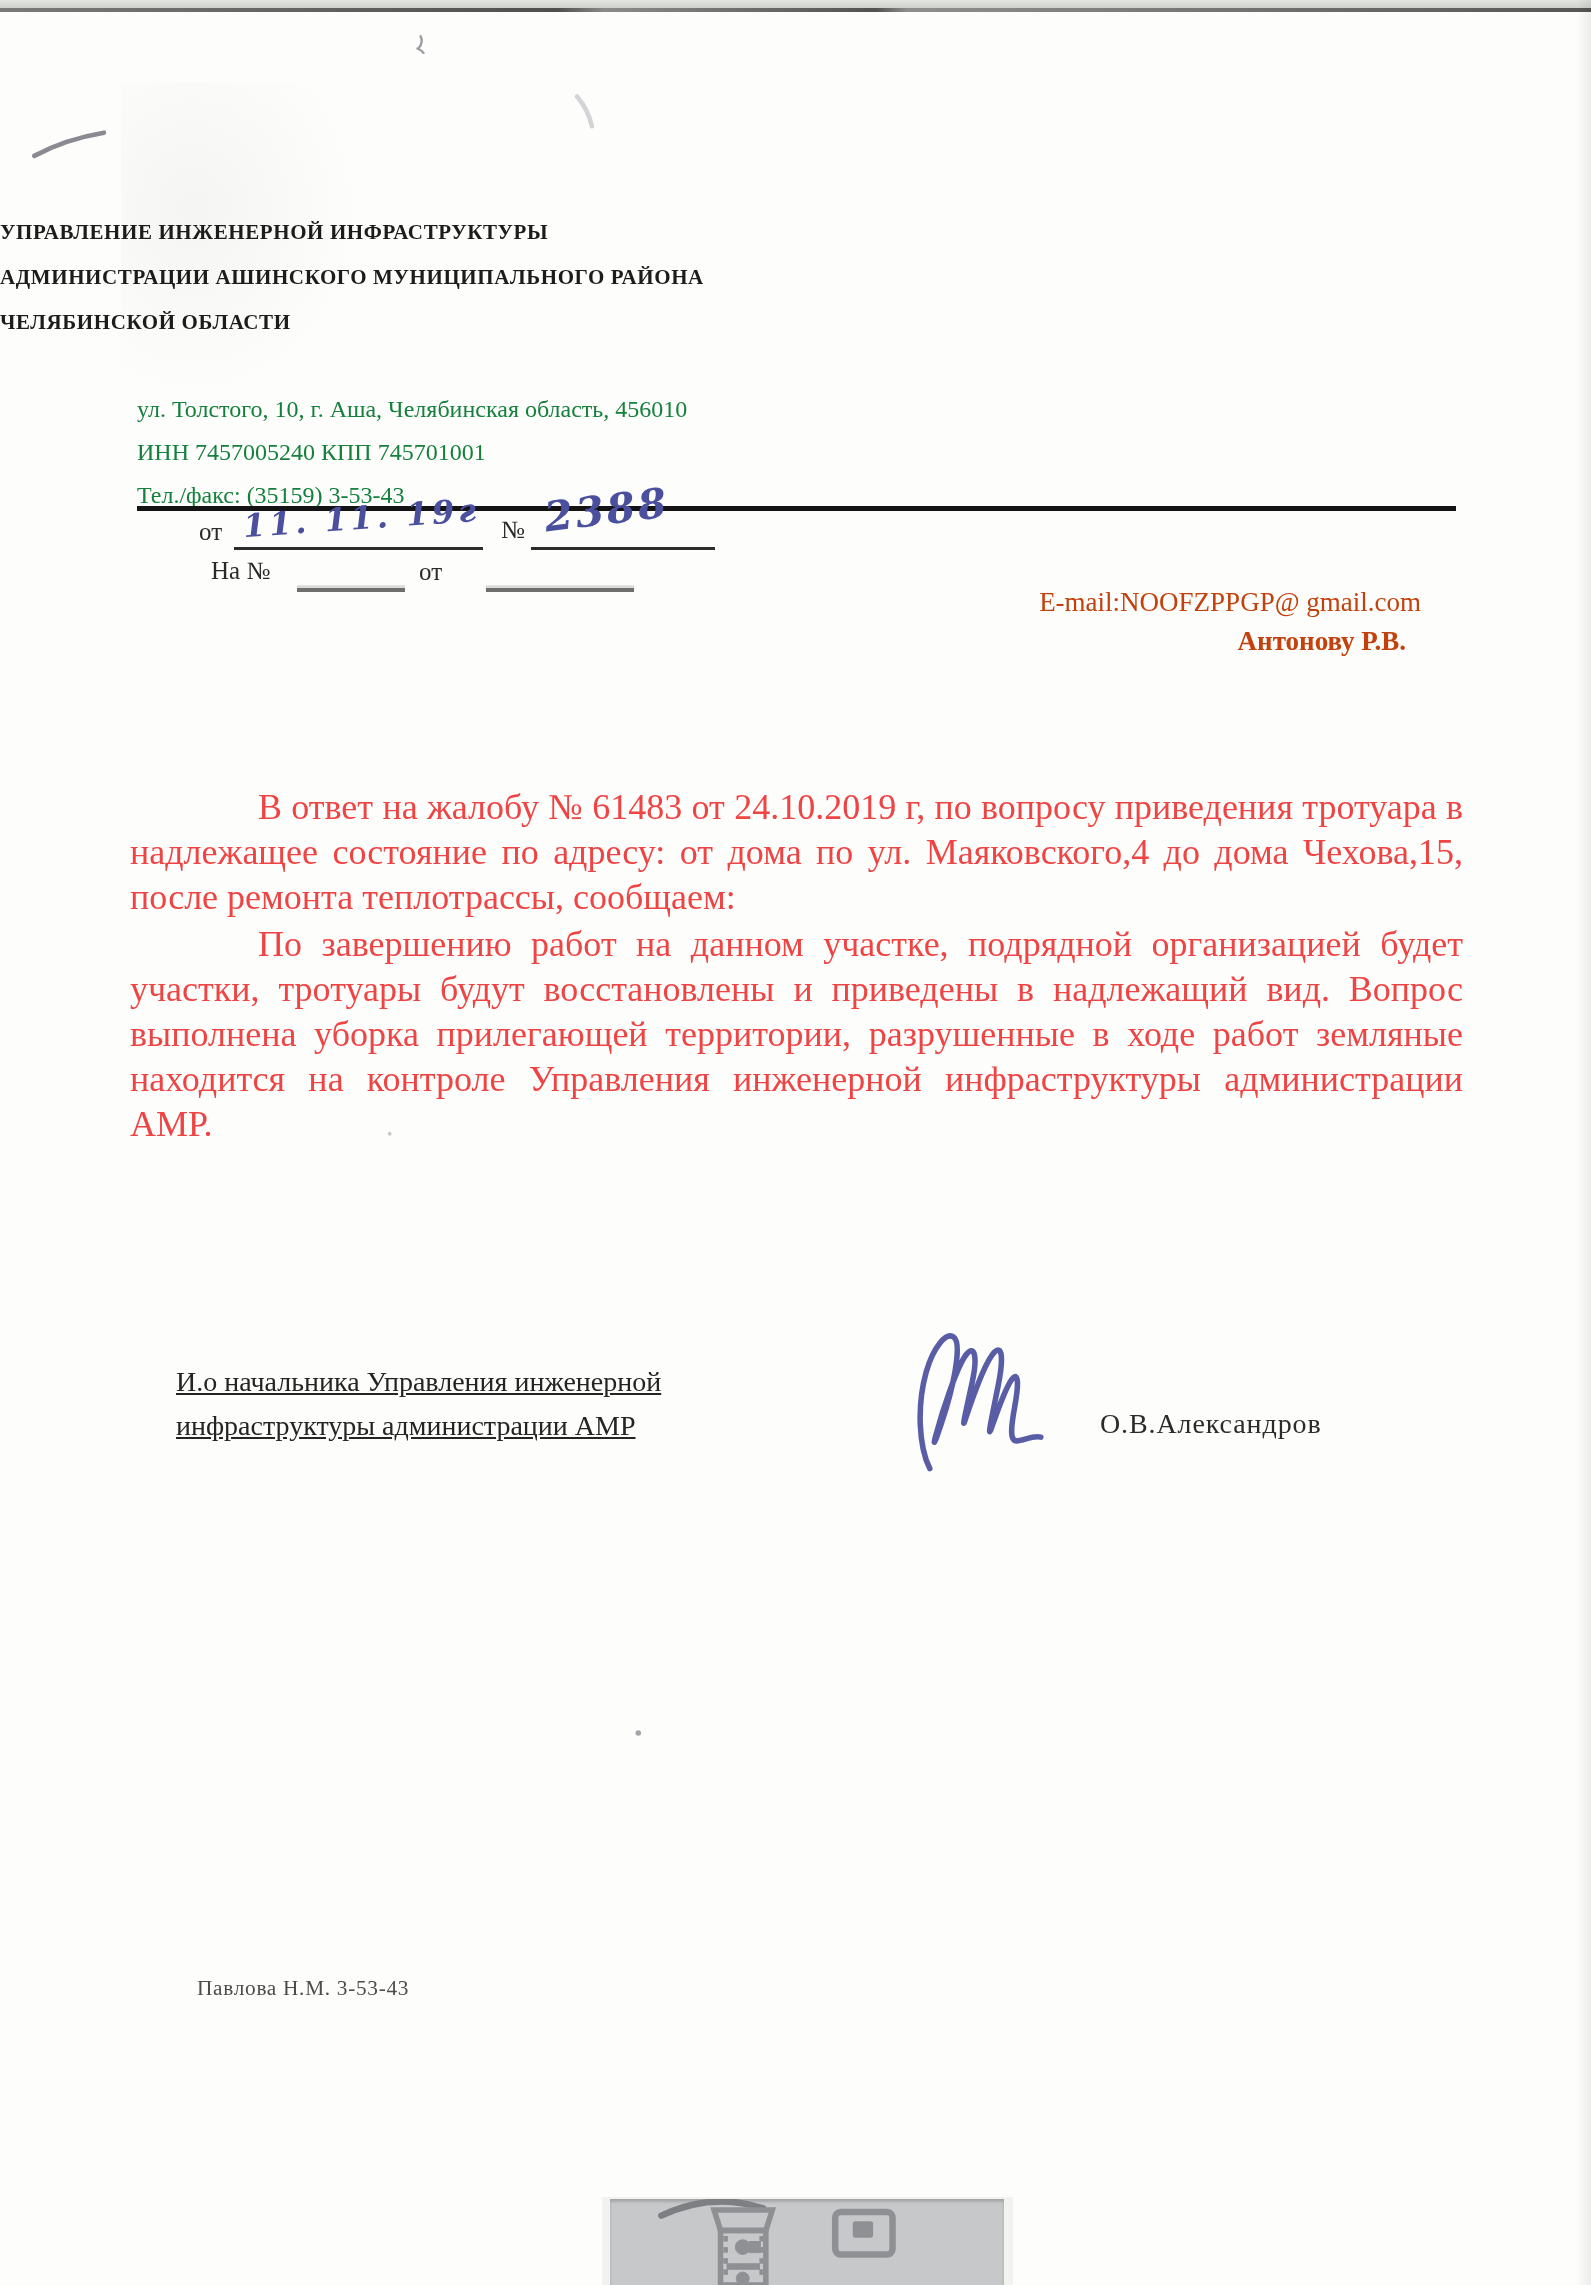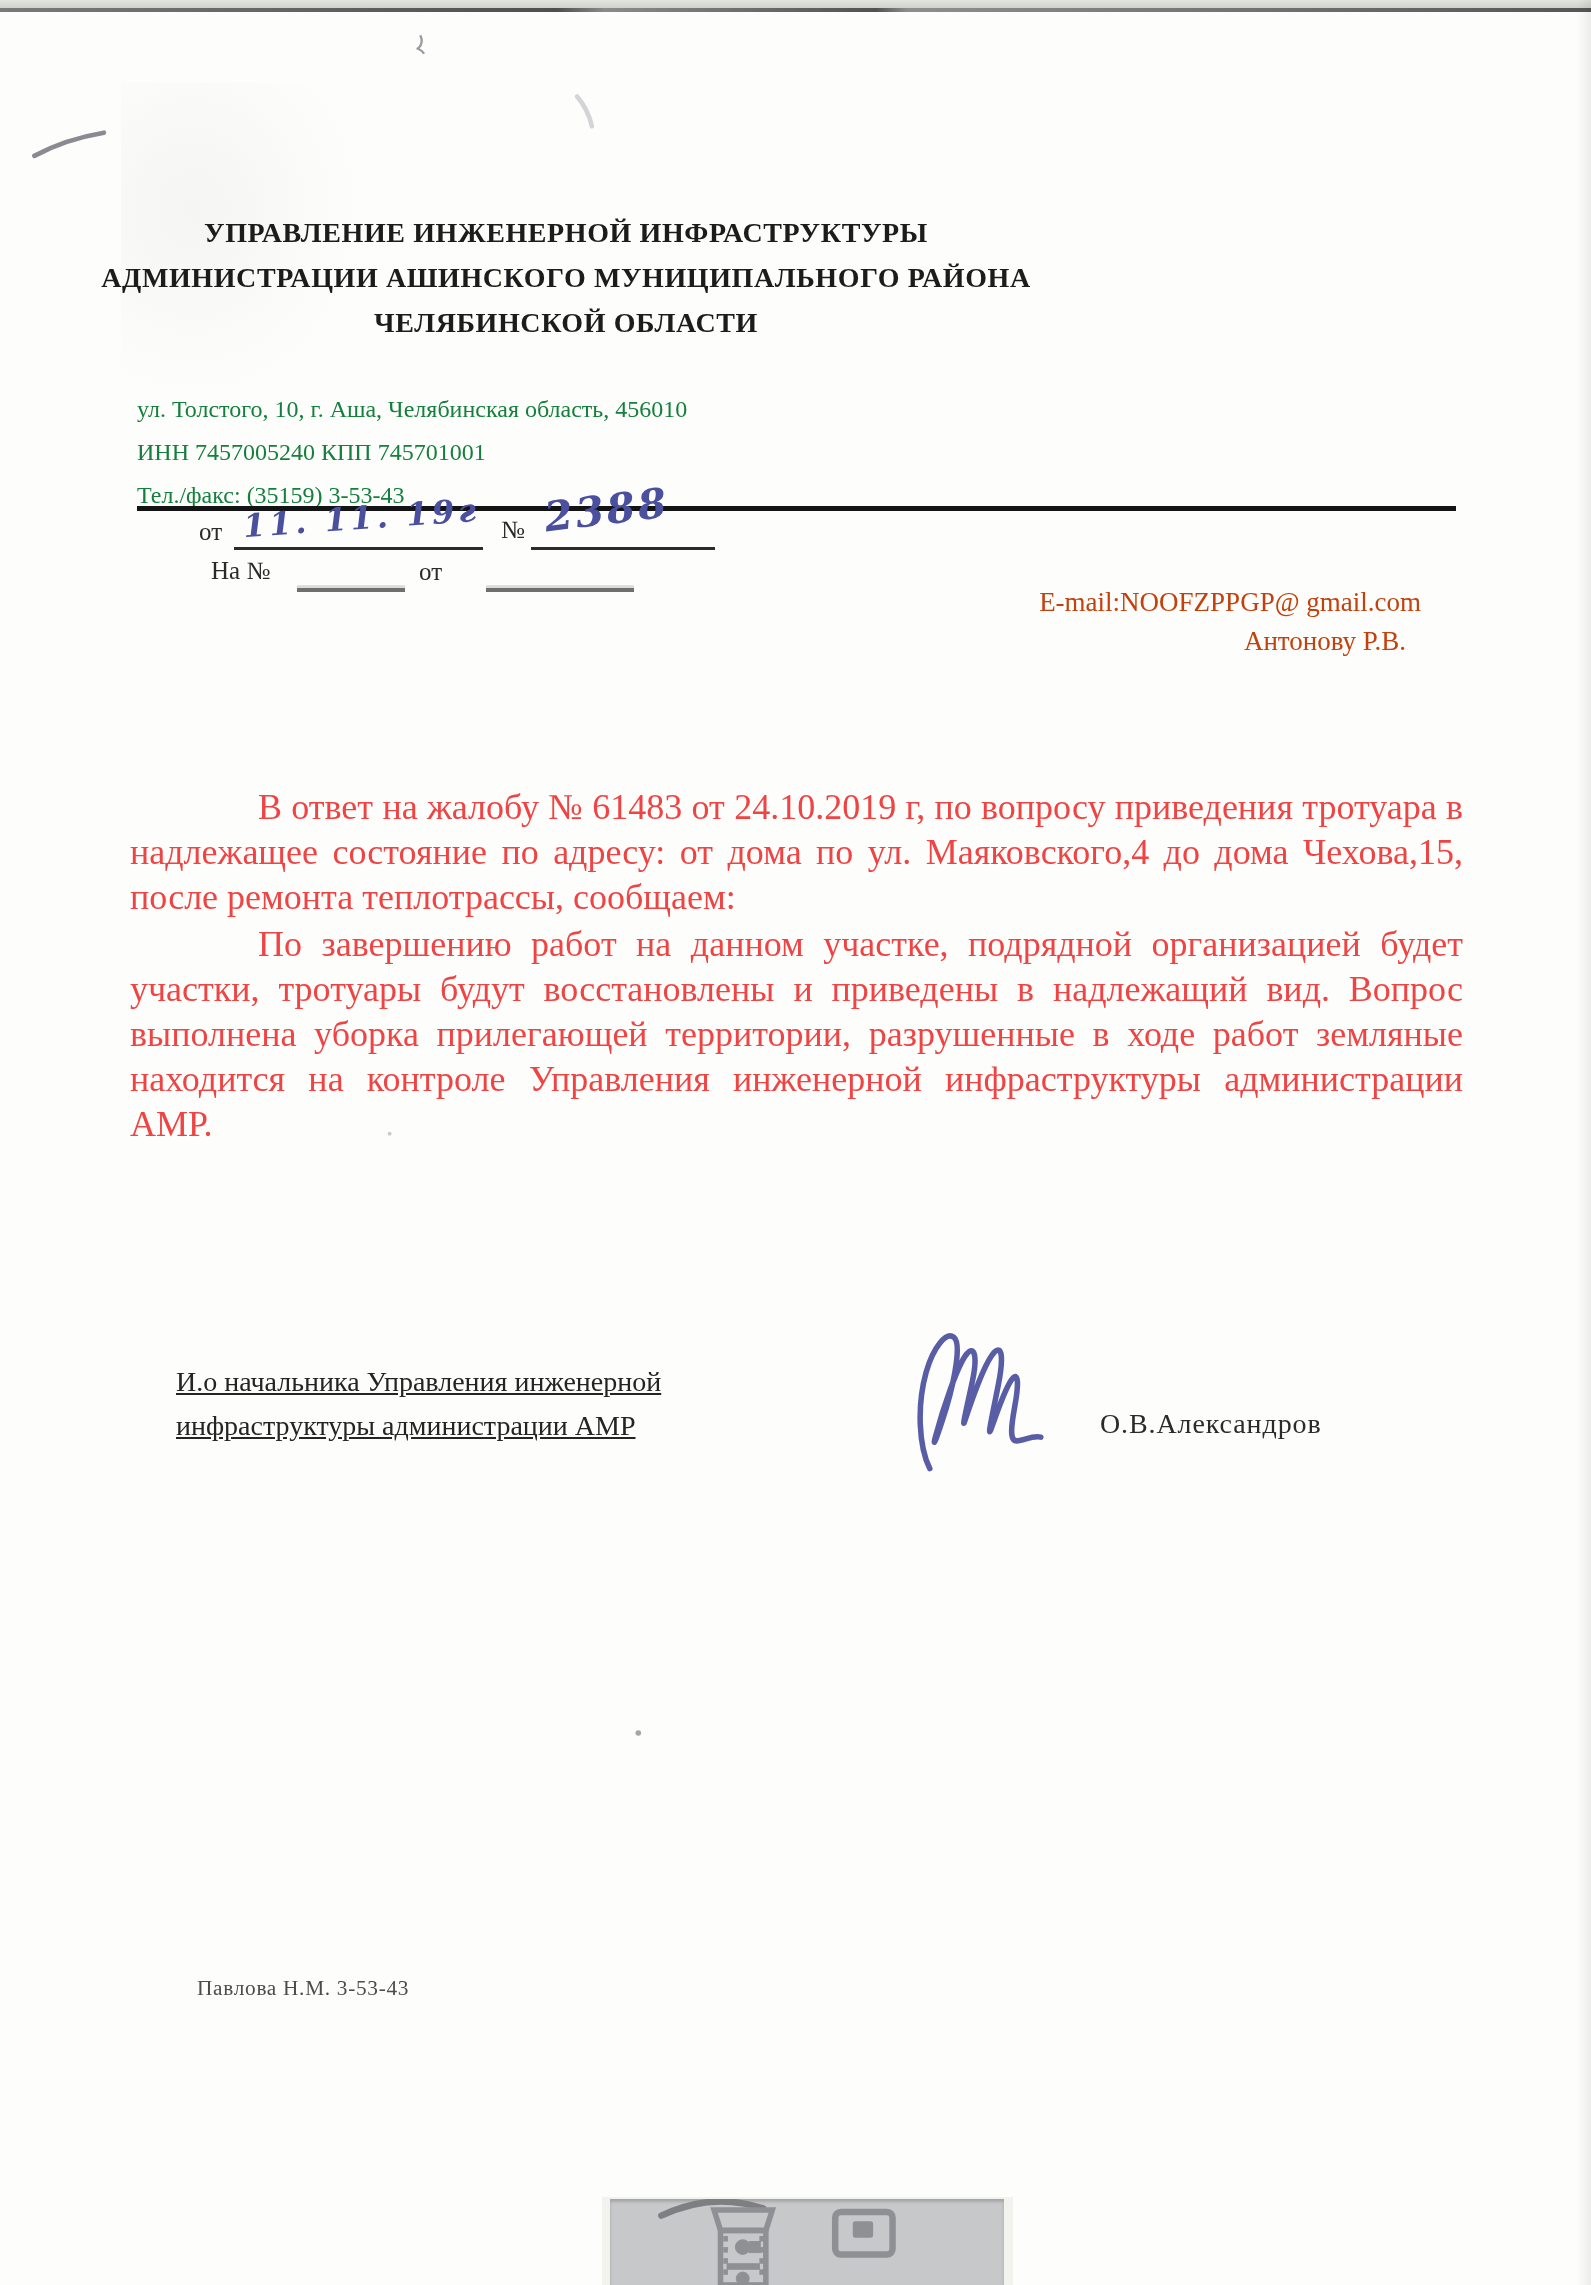--- a/index.html
+++ b/index.html
@@ -10,34 +10,34 @@
   }
   .abs{position:absolute;}
   
   .scan-top{left:0;top:0;width:1592px;height:8.3px;background:linear-gradient(180deg,#e3e5e0,#cfd1cc);}
   .scan-top-line{left:0;top:8.3px;width:1592px;height:3.7px;
     background:linear-gradient(90deg,#7a7a78 0%,#4f4f4d 35%,#8b8b89 38%,#525250 55%,#8e8e8c 57%,#565654 100%);}
   .scan-right{right:0;top:0;width:15px;height:2286px;background:linear-gradient(270deg,rgba(0,0,0,0.07),rgba(0,0,0,0));}
   .scan-shadow{left:121px;top:83px;width:241px;height:315px;
     background:radial-gradient(ellipse at 30% 40%,rgba(90,90,100,0.05),rgba(0,0,0,0) 70%);}
   
-  .letterhead{left:0;top:210px;width:1132px;text-align:center;
-    font-weight:bold;font-size:28px;line-height:45px;letter-spacing:0.6px;color:#1c1c1c;}
+  .letterhead{left:0;top:210px;width:1132px;text-align:left;
+    font-weight:bold;font-size:21px;line-height:45px;letter-spacing:0.6px;color:#1c1c1c;}
   .org-info{left:137px;top:388px;font-size:24px;line-height:43px;color:#15803d;}
   .rule{left:137px;top:506px;width:1319px;height:4.6px;background:#141414;}
   
   .ref-label{font-size:25px;color:#2a2a2a;}
   .uline{height:2.8px;background:#2c2c2c;}
   .uline-gray{height:3.7px;background:#6f6f6f;box-shadow:0 -2.8px 0 rgba(120,120,120,0.25);}
   .hand{font-style:italic;font-weight:bold;color:#4a4f9e;font-family:"DejaVu Serif", serif;}
   .hand-date{left:243px;top:499px;font-size:32px;transform:rotate(-4deg);letter-spacing:3.7px;}
   .hand-num{left:544px;top:486px;font-size:41px;transform:rotate(-7deg);letter-spacing:2.8px;}
   
   .recipient{left:835px;top:583px;width:586px;text-align:right;font-size:27px;line-height:39px;color:#c2410c;}
-  .recipient .name{padding-right:15px;}
+  .recipient .name{padding-right:15px;font-weight:bold;}
   
   .bodyblock{left:130px;width:1333px;font-size:36px;color:#ef4444;}
   .bl{display:block;height:45px;line-height:45px;text-align:justify;text-align-last:justify;white-space:normal;}
   .bl.first{text-indent:128px;}
   .bl.last{text-align-last:left;}
   
   .sig-position{left:176px;top:1360px;font-size:28px;line-height:44px;color:#242424;text-decoration:underline;}
   .sig-name{left:1072px;top:1408px;font-size:28px;color:#2b2b2b;letter-spacing:0.9px;margin-left:28px;}
   .sig-scribble{left:913px;top:1328px;}
   

